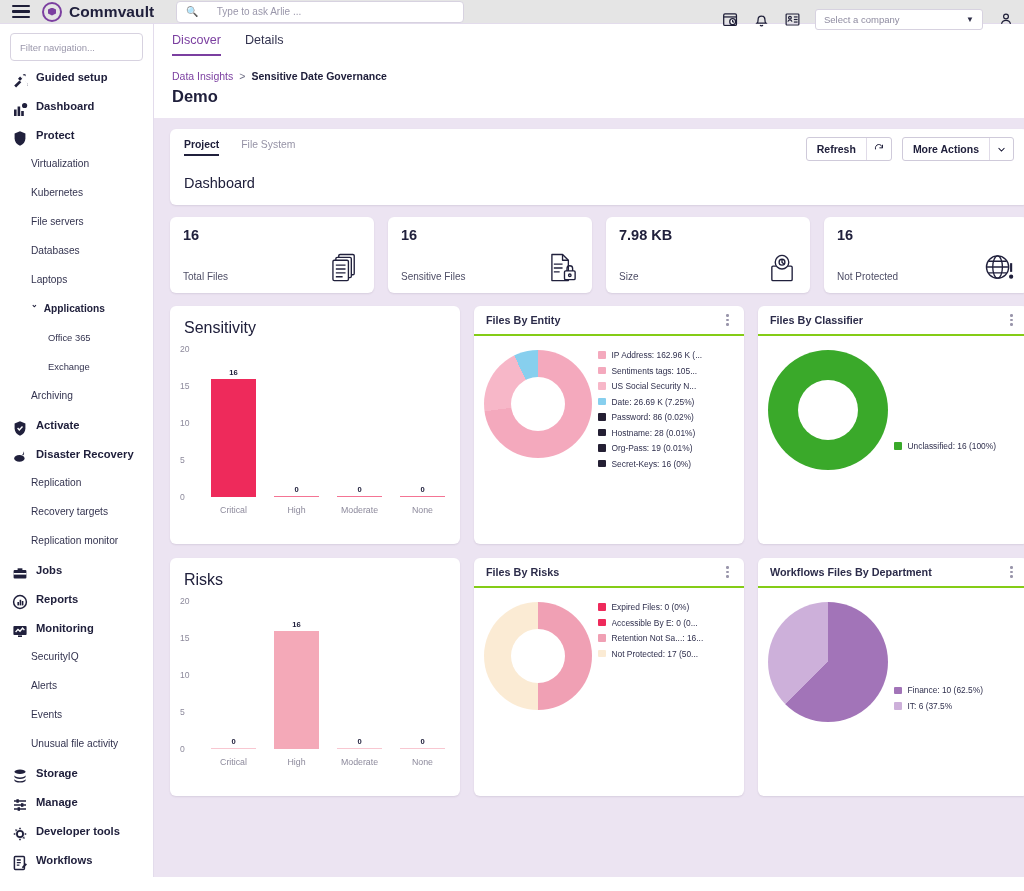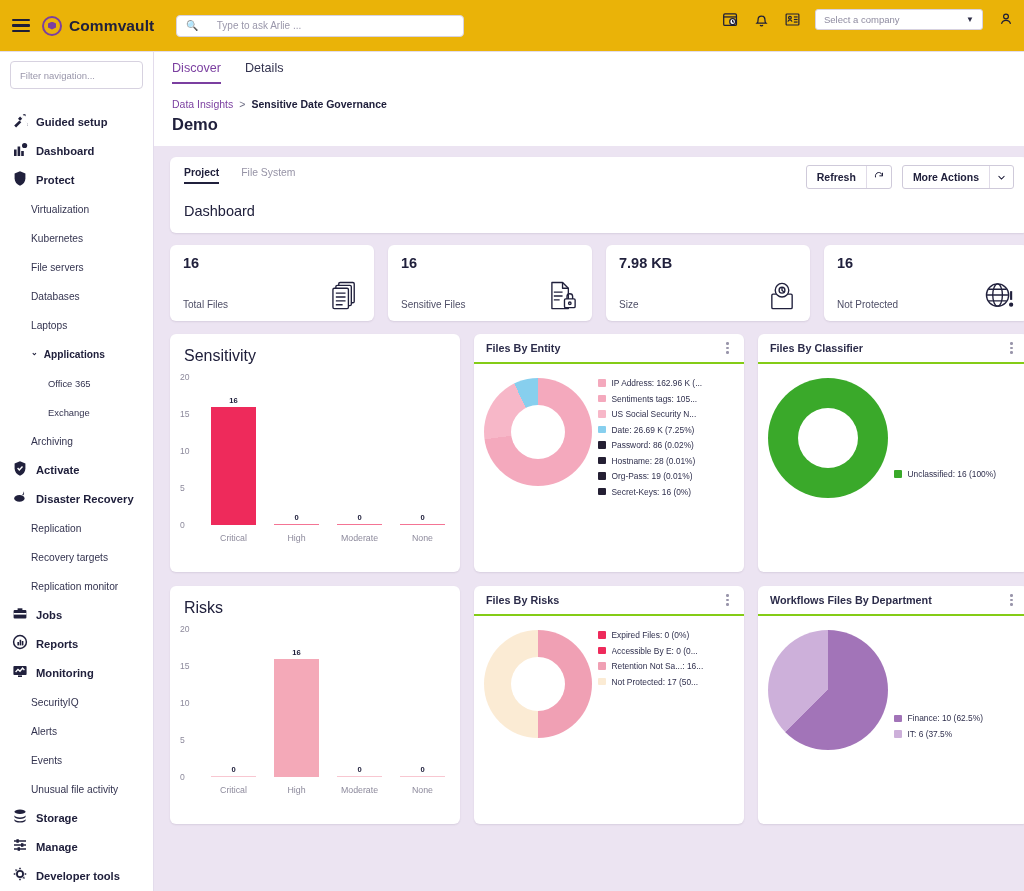--- a/index.html
+++ b/index.html
@@ -6,23 +6,23 @@
   html, body {
     width: 1024px; height: 891px;
     font-family: "Liberation Sans", sans-serif;
     background: #ffffff;
     color: #2b2b45;
     overflow: hidden;
   }
 
   
   #topbar {
-    height: 52px; width: 1024px;
+    height: 24px; width: 1024px;
     display: flex; align-items: center;
-    background: #eab308;
+    background: #e5e5e5;
     border-bottom: 1px solid #e3dcec;
     padding: 0 12px;
     position: relative;
   }
   #hamburger {
     width: 18px; height: 14px;
     display: flex; flex-direction: column; justify-content: space-between;
     margin-right: 12px; cursor: pointer;
   }
   #hamburger i { display:block; height: 2.4px; background: #1e1e38; border-radius: 1px; }
@@ -70,21 +70,21 @@
     border-right: 1px solid #e3dcec;
     padding-top: 9px; overflow: hidden; flex: 0 0 154px;
   }
   #nav-filter {
     margin: 0 10px 10px 10px; height: 21px;
     border: 1px solid #d7d2e0; border-radius: 4px;
     display: flex; align-items: center; padding: 13px 9px;
     font-size: 9.5px; color: #9a97ab;
   }
   .nav-item {
-    display: flex; align-items: flex-end; gap: 8px;
+    display: flex; align-items: flex-start; gap: 8px;
     height: 29px; padding-left: 11px; cursor: pointer;
     font-size: 11.2px; font-weight: 700; color: #20203c;
   }
   .nav-item.sub {
     padding-left: 31px; font-size: 10.2px; font-weight: 400; color: #33334f;
   }
   .nav-item.sub2 {
     padding-left: 48px; font-size: 9.4px; font-weight: 400; color: #33334f;
   }
   .nav-item.group {

